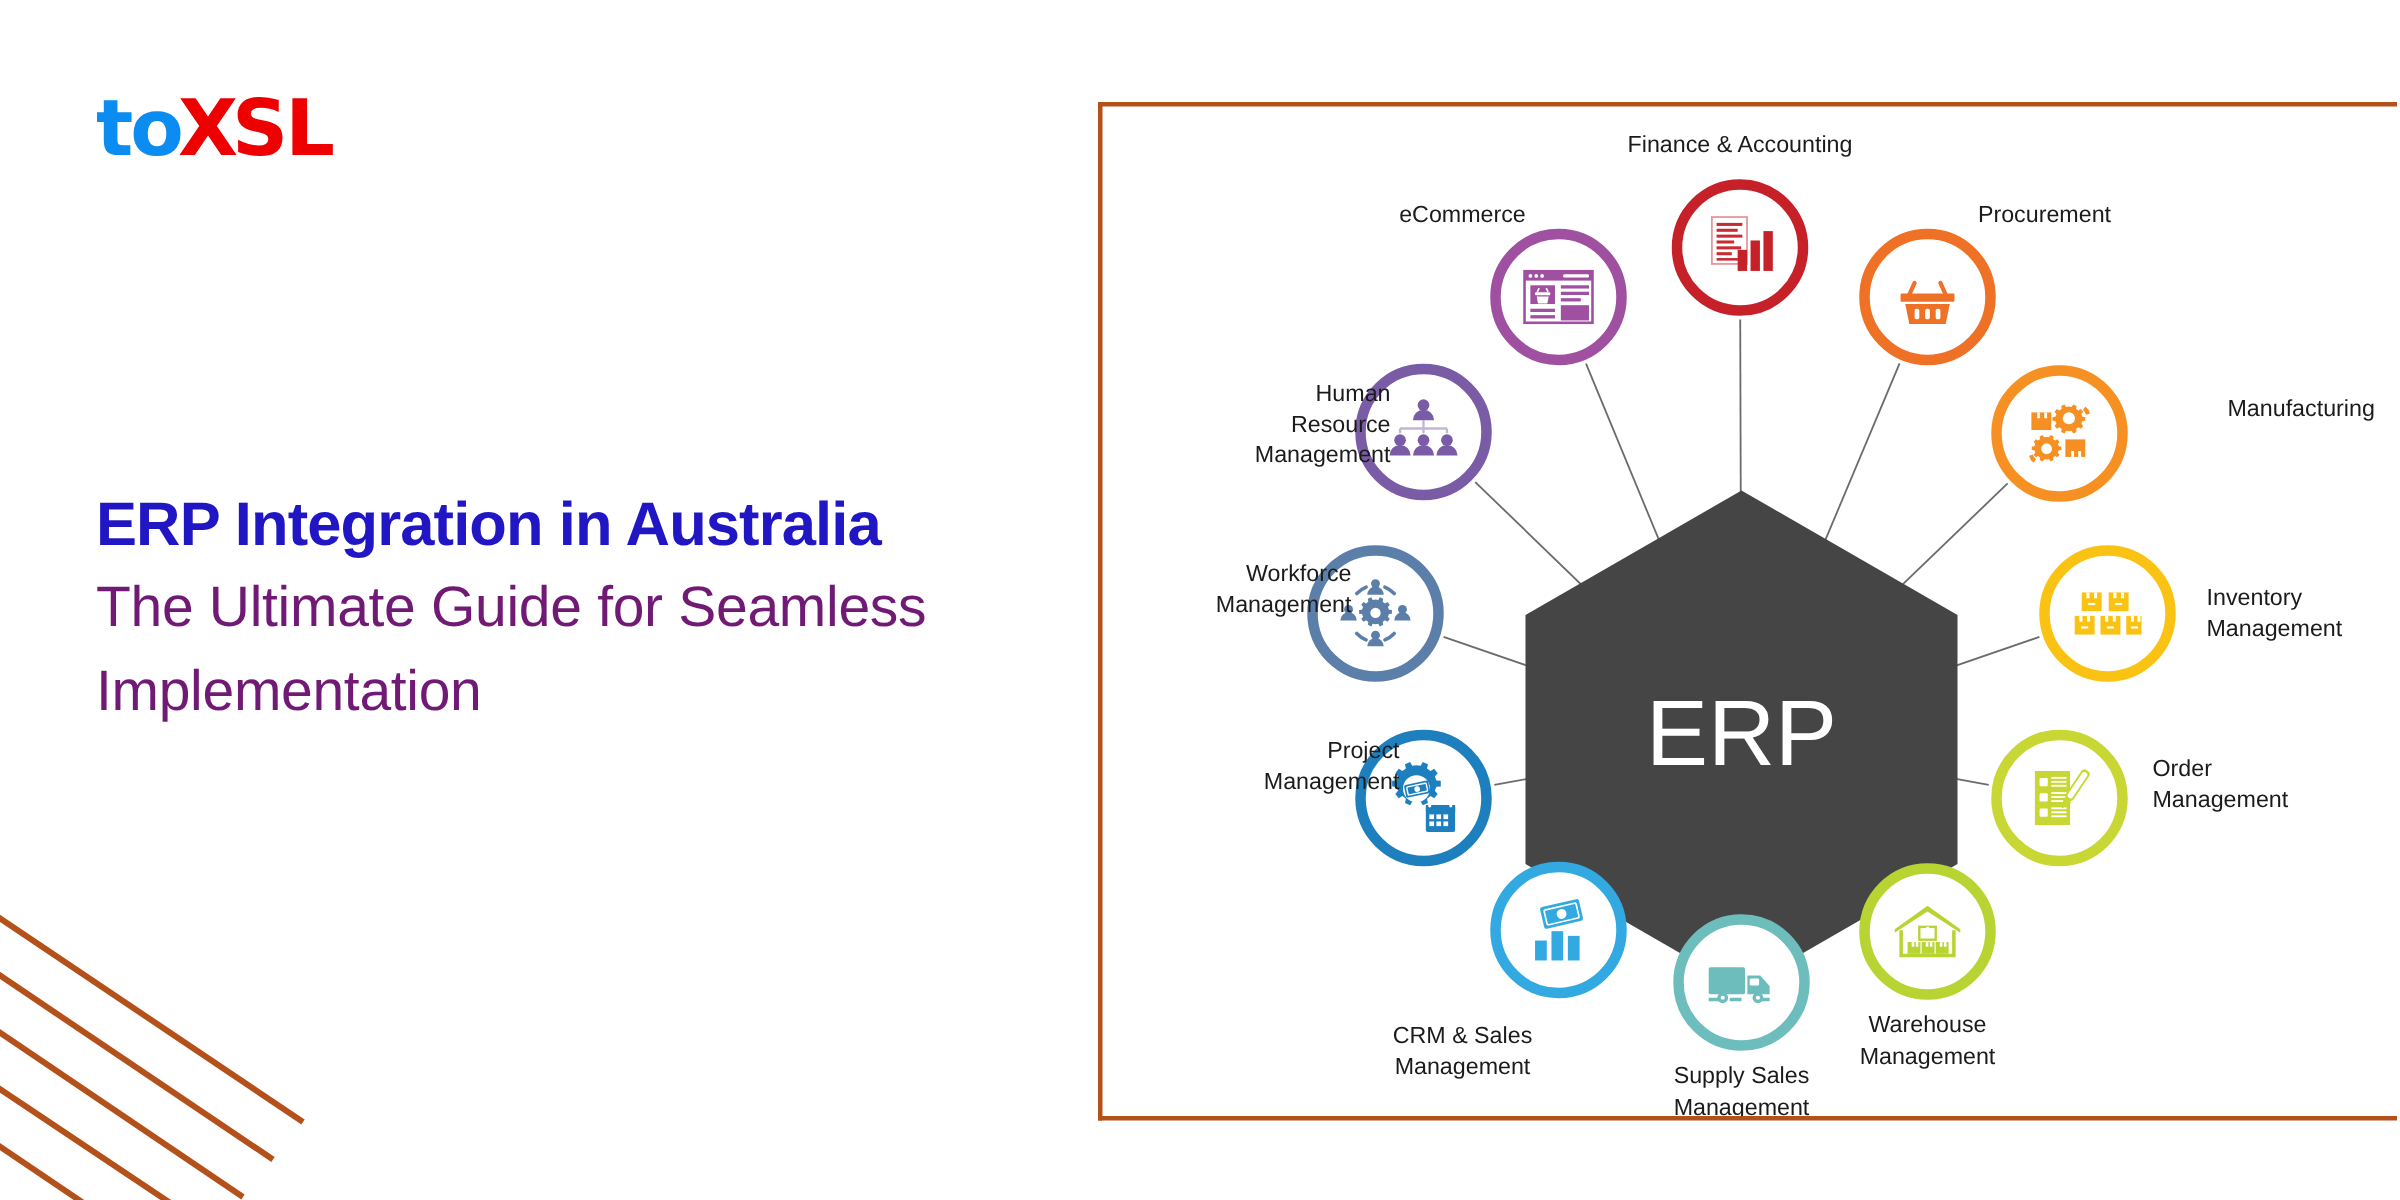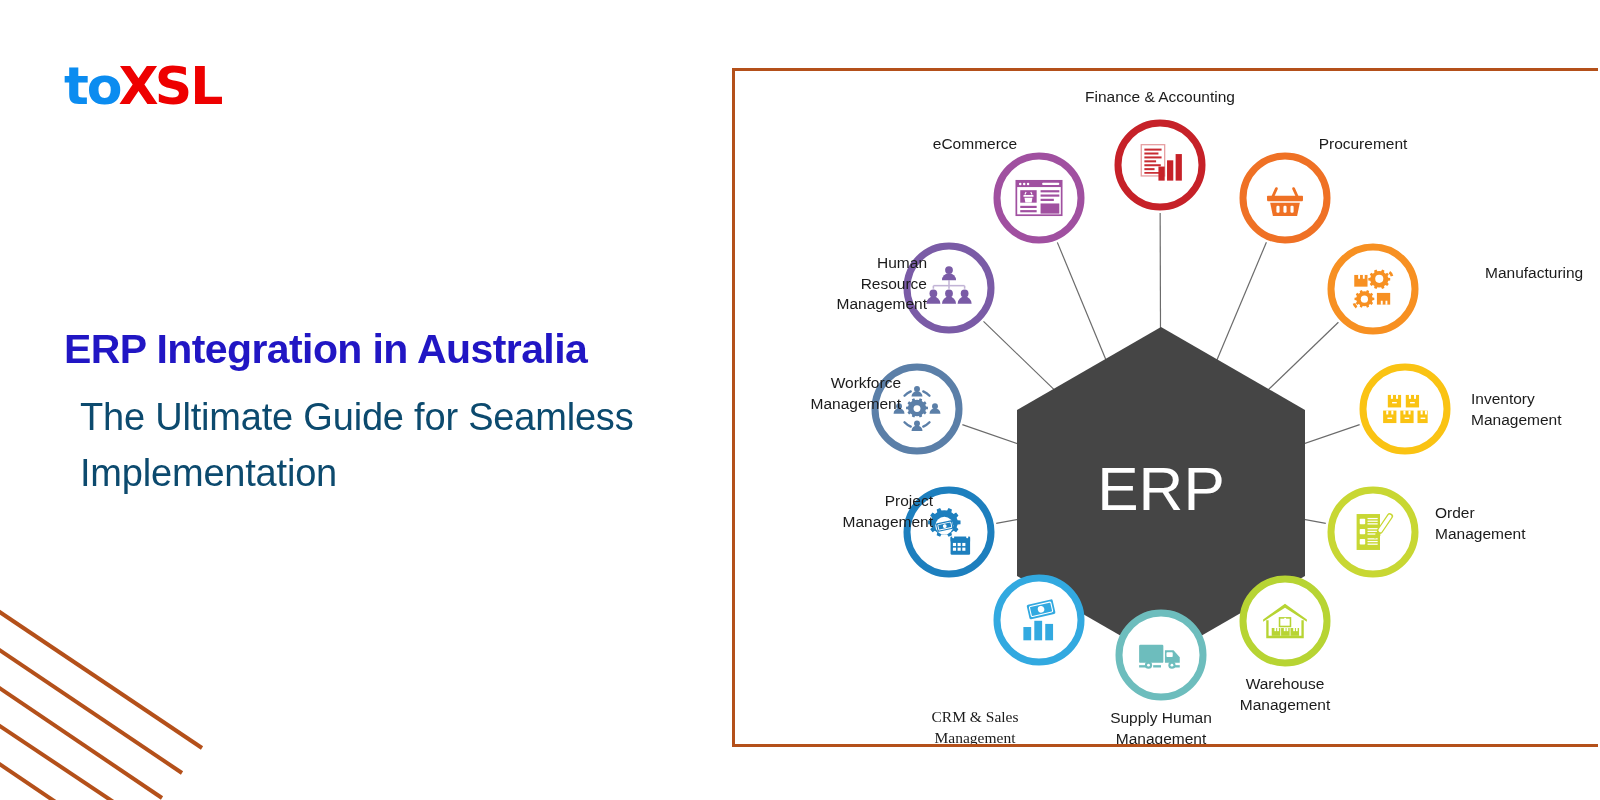--- a/index.html
+++ b/index.html
@@ -49,23 +49,23 @@
     color: #2116c4;
     letter-spacing: -0.6px;
     line-height: 1.22;
     margin: 4px 0 4px 0;
     white-space: nowrap;
   }
   #headline-sub {
     font-family: "Liberation Sans", sans-serif;
     font-size: 38px;
     font-weight: 400;
-    color: #0c4a6e;
+    color: #701a75;
     line-height: 1.47;
-    margin: 16px;
+    margin: 0;
     letter-spacing: -0.2px;
   }
 
   #deco-lines {
     position: absolute;
     left: 0;
     bottom: 0;
     width: 300px;
     height: 230px;
     pointer-events: none;
@@ -465,23 +465,23 @@
   <div id="labels">
       <div class="node-label lbl-center" style="top: 16px; left: 335px; width: 180px;">Finance &amp; Accounting</div>
       <div class="node-label lbl-center" style="top: 63px; left: 538px; width: 180px;">Procurement</div>
       <div class="node-label lbl-left" style="top: 192px; left: 706px; margin-left: 44px;">Manufacturing</div>
       <div class="node-label lbl-left" style="top: 302px; left: 736px; margin-top: 16px;">Inventory
 Management</div>
       <div class="node-label lbl-left" style="top: 432px; left: 700px;">Order
 Management</div>
       <div class="node-label lbl-center" style="top: 603px; left: 460px; width: 180px;">Warehouse
 Management</div>
-      <div class="node-label lbl-center" style="top: 637px; left: 336px; width: 180px;">Supply Human
-Management</div>
-      <div class="node-label lbl-center" style="top: 636px; left: 150px; width: 180px; font-family: Liberation Serif, serif;">CRM &amp; Sales
+      <div class="node-label lbl-center" style="top: 637px; left: 336px; width: 180px;">Supply Sales
+Management</div>
+      <div class="node-label lbl-center" style="top: 610px; left: 150px; width: 180px;">CRM &amp; Sales
 Management</div>
       <div class="node-label lbl-right" style="top: 420px; left: 48px; width: 150px;">Project
 Management</div>
       <div class="node-label lbl-right" style="top: 302px; left: 16px; width: 150px;">Workforce
 Management</div>
       <div class="node-label lbl-right" style="top: 166px; left: 42px; width: 150px; margin-top: 16px;">Human
 Resource
 Management</div>
       <div class="node-label lbl-center" style="top: 63px; left: 150px; width: 180px;">eCommerce</div>
     </div>

